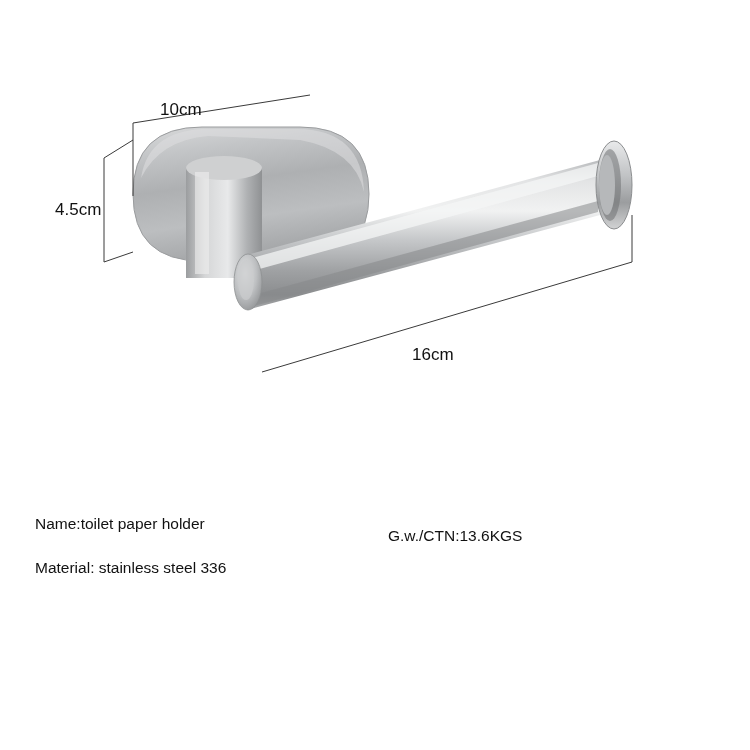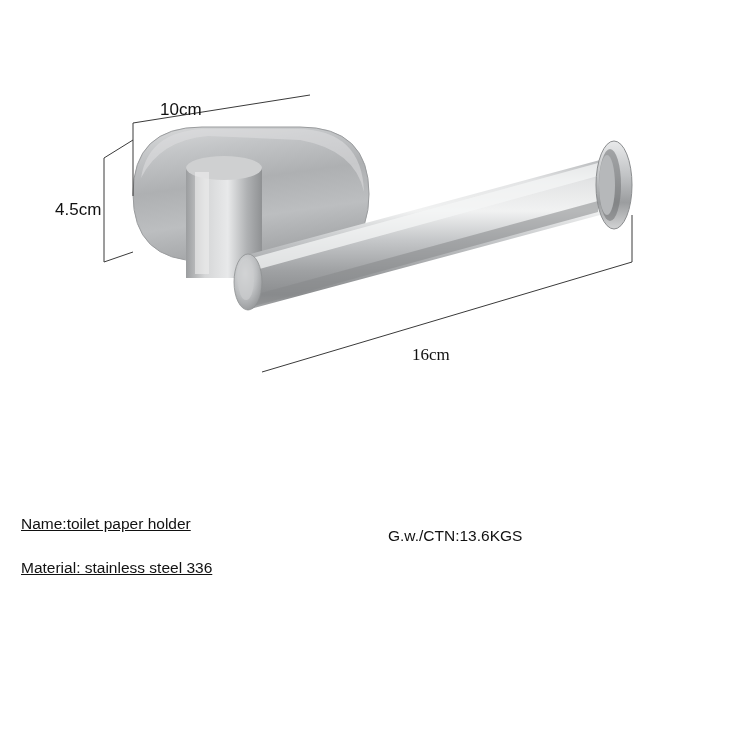--- a/index.html
+++ b/index.html
@@ -26,29 +26,29 @@
 
   .dim-label {
     position: absolute;
     font-family: "Liberation Sans", sans-serif;
     font-size: 17px;
     color: #111111;
     white-space: nowrap;
   }
   #dim-label-width  { left: 160px; top: 100px; }
   #dim-label-height { left: 55px;  top: 200px; }
-  #dim-label-length { left: 412px; top: 345px; font-family: Liberation Serif, serif; }
+  #dim-label-length { left: 412px; top: 345px; }
 
   .spec-block {
     position: absolute;
     font-size: 15.5px;
     line-height: 1;
     color: #111111;
   }
-  #spec-left  { left: 21px;  top: 516px; text-decoration: underline; }
+  #spec-left  { left: 35px;  top: 516px; }
   #spec-right { left: 388px; top: 528px; }
 
   .spec-line {
     margin-bottom: 28px;
     white-space: nowrap;
   }
   .spec-block .spec-line:last-child { margin-bottom: 0; }
 </style>
 </head>
 <body>

